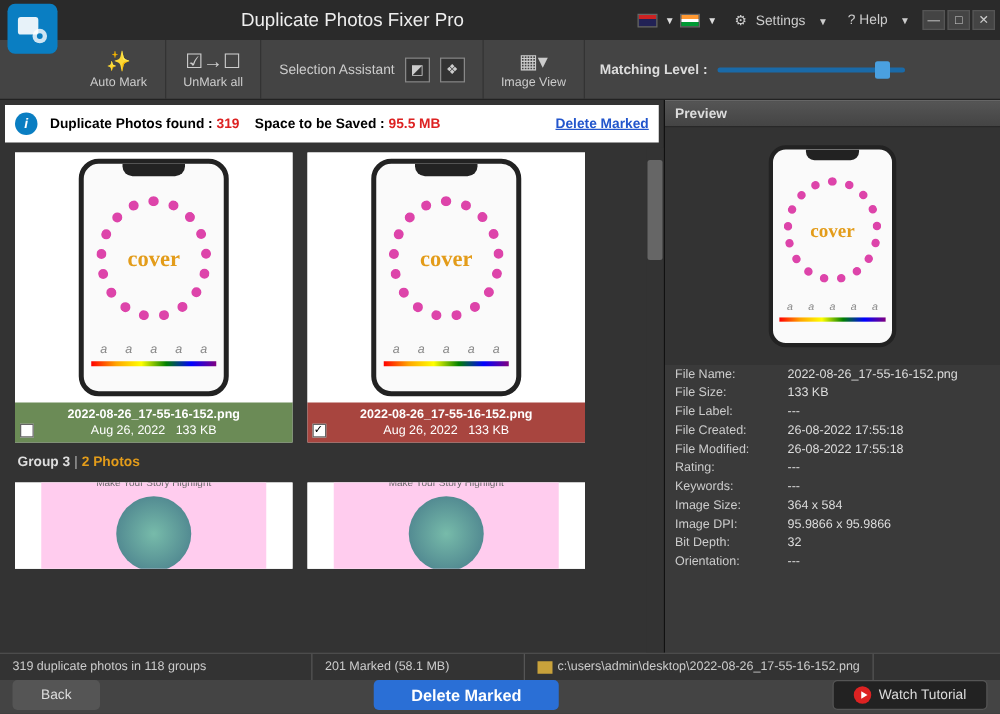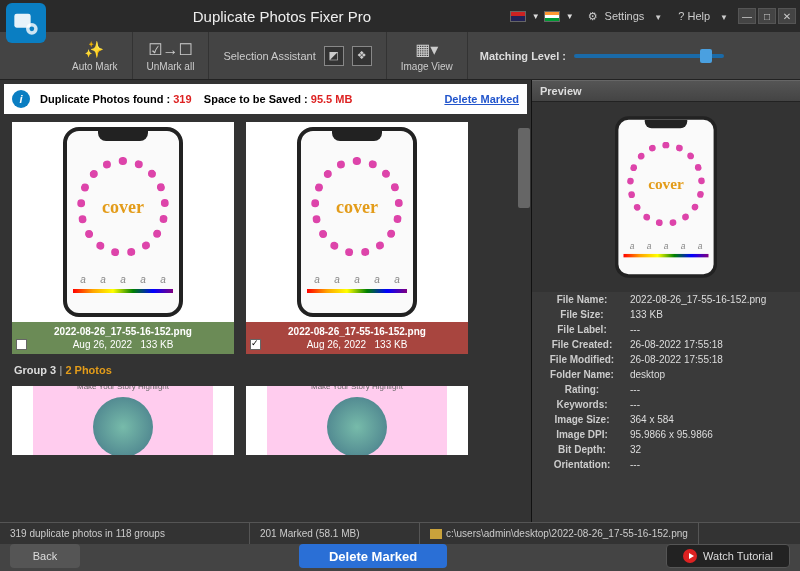--- a/index.html
+++ b/index.html
@@ -52,21 +52,21 @@
 .row2 .card { width:222px;}
 .row2 .thumb-area { height:69px; overflow:hidden;}
 .story { width:180px; height:120px; background:#fce; border-radius:6px; padding:6px; text-align:center; font-size:8px; color:#666; margin-top:30px;}
 .scrollbar { position:absolute; right:0; top:0; bottom:0; width:14px; background:#333;}
 .scrollthumb { position:absolute; top:10px; width:12px; left:1px; height:80px; background:#666; border-radius:2px; cursor:pointer;}
 .right { flex:1; background:#3a3a3a; display:flex; flex-direction:column;}
 .sechead { background:linear-gradient(#555,#444); padding:4px 8px; font-size:11px; font-weight:bold; border-top:1px solid #666; border-bottom:1px solid #222;}
 .preview { flex:0 0 180px; display:flex; align-items:center; justify-content:center; background:#333;}
 .meta { flex:1; overflow:hidden; font-size:10px;}
 .mrow { display:flex; padding:2px 8px;}
-.mrow .k { width:90px; text-align:center; color:#ccc; padding-right:6px;font-weight:bold;}
+.mrow .k { width:90px; text-align:left; color:#ccc; padding-right:6px;}
 .mrow .v { color:#ddd;}
 .statusbar { background:#333; height:22px; display:flex; align-items:center; font-size:10px; color:#ccc; border-top:1px solid #555;}
 .statusbar > div { padding:0 10px; border-right:1px solid #555; height:100%; display:flex; align-items:center; gap:4px;}
 .folder-ic { width:12px; height:10px; background:#c9a23b; display:inline-block;}
 .bottombar { background:#444; height:32px; display:flex; align-items:flex-start; padding:0 10px; gap:10px;}
 .btn { height:24px; padding:0 16px; border-radius:4px; display:flex; align-items:center; font-size:11px; cursor:pointer;}
 .btn.back { background:#555; color:#ddd; width:70px; justify-content:center;}
 .btn.delete { background:#2a6fd6; color:#fff; font-weight:bold; font-size:13px; padding:0 30px;}
 .btn.watch { background:#222; color:#ddd; border:1px solid #555; gap:6px;}
 .play-ic { width:14px; height:14px; background:#d22; border-radius:50%; display:flex; align-items:center; justify-content:center;}
@@ -240,24 +240,20 @@
         </div>
         <div class="mrow">
           <div class="k">File Created:</div>
           <div class="v">26-08-2022 17:55:18</div>
         </div>
         <div class="mrow">
           <div class="k">File Modified:</div>
           <div class="v">26-08-2022 17:55:18</div>
         </div>
         <div class="mrow">
-          <div class="k">Folder Name:</div>
-          <div class="v">desktop</div>
-        </div>
-        <div class="mrow">
           <div class="k">Rating:</div>
           <div class="v">---</div>
         </div>
         <div class="mrow">
           <div class="k">Keywords:</div>
           <div class="v">---</div>
         </div>
         <div class="mrow">
           <div class="k">Image Size:</div>
           <div class="v">364 x 584</div>

